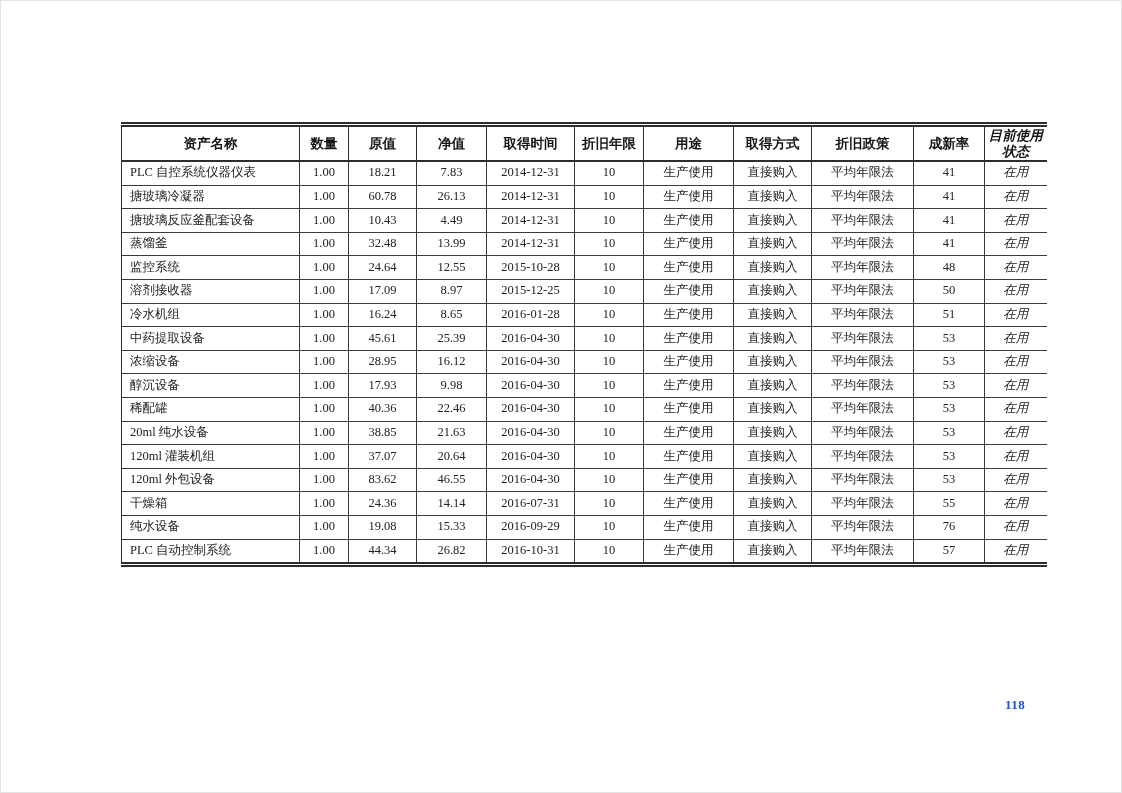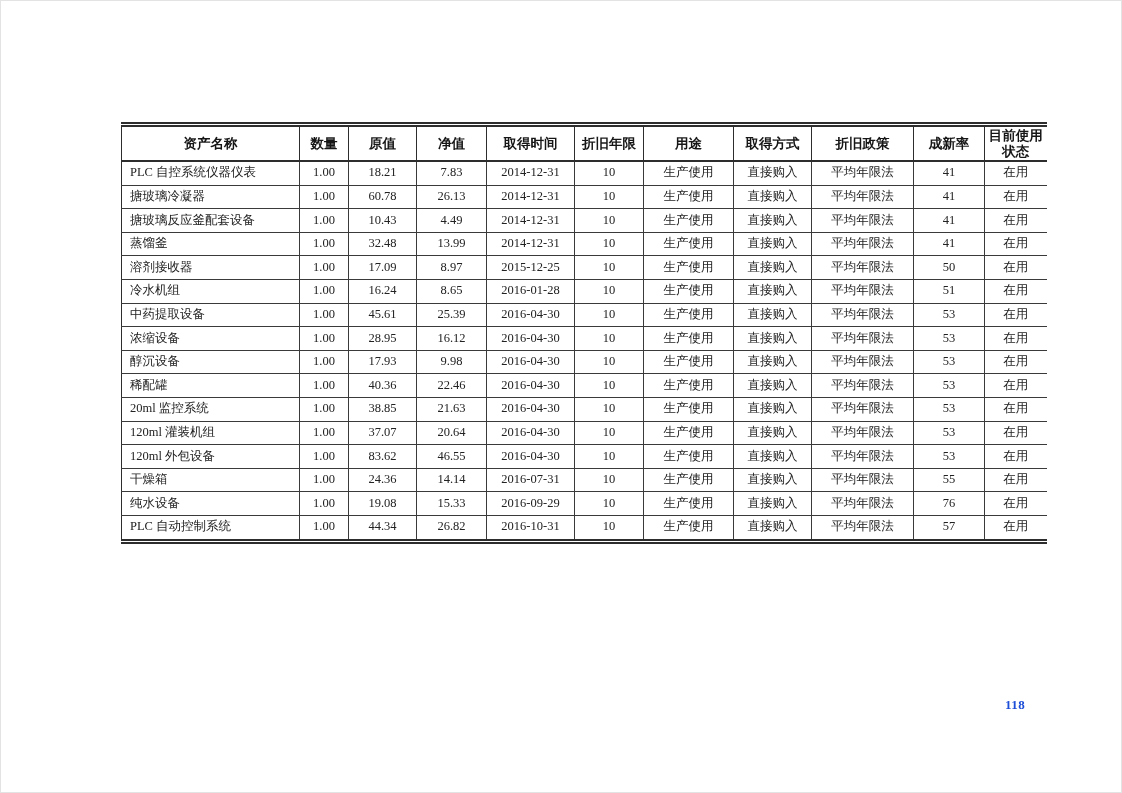--- a/index.html
+++ b/index.html
@@ -56,21 +56,21 @@
     text-align: center;
     vertical-align: middle;
     line-height: 1.1;
     border-bottom: 1px solid #3a3a3a;
     border-right: 1px solid #3a3a3a;
     color: #222222;
     white-space: nowrap;
     overflow: hidden;
   }
   .asset-table th:last-child,
-  .asset-table td:last-child { border-right: none; }
+  .asset-table td:last-child { border-right: none; font-style: italic; }
   .asset-table td:first-child {
     text-align: left;
     padding-left: 8px;
   }
   .page-number {
     position: absolute;
     left: 1004px;
     top: 696px;
     font-size: 13px;
     font-weight: bold;
@@ -158,20 +158,33 @@
           <td>13.99</td>
           <td>2014-12-31</td>
           <td>10</td>
           <td>生产使用</td>
           <td>直接购入</td>
           <td>平均年限法</td>
           <td>41</td>
           <td>在用</td>
         </tr>
         <tr>
+          <td>监控系统</td>
+          <td>1.00</td>
+          <td>24.64</td>
+          <td>12.55</td>
+          <td>2015-10-28</td>
+          <td>10</td>
+          <td>生产使用</td>
+          <td>直接购入</td>
+          <td>平均年限法</td>
+          <td>48</td>
+          <td>在用</td>
+        </tr>
+        <tr>
           <td>溶剂接收器</td>
           <td>1.00</td>
           <td>17.09</td>
           <td>8.97</td>
           <td>2015-12-25</td>
           <td>10</td>
           <td>生产使用</td>
           <td>直接购入</td>
           <td>平均年限法</td>
           <td>50</td>
@@ -236,21 +249,21 @@
           <td>22.46</td>
           <td>2016-04-30</td>
           <td>10</td>
           <td>生产使用</td>
           <td>直接购入</td>
           <td>平均年限法</td>
           <td>53</td>
           <td>在用</td>
         </tr>
         <tr>
-          <td>20ml 监控系统</td>
+          <td>20ml 纯水设备</td>
           <td>1.00</td>
           <td>38.85</td>
           <td>21.63</td>
           <td>2016-04-30</td>
           <td>10</td>
           <td>生产使用</td>
           <td>直接购入</td>
           <td>平均年限法</td>
           <td>53</td>
           <td>在用</td>

